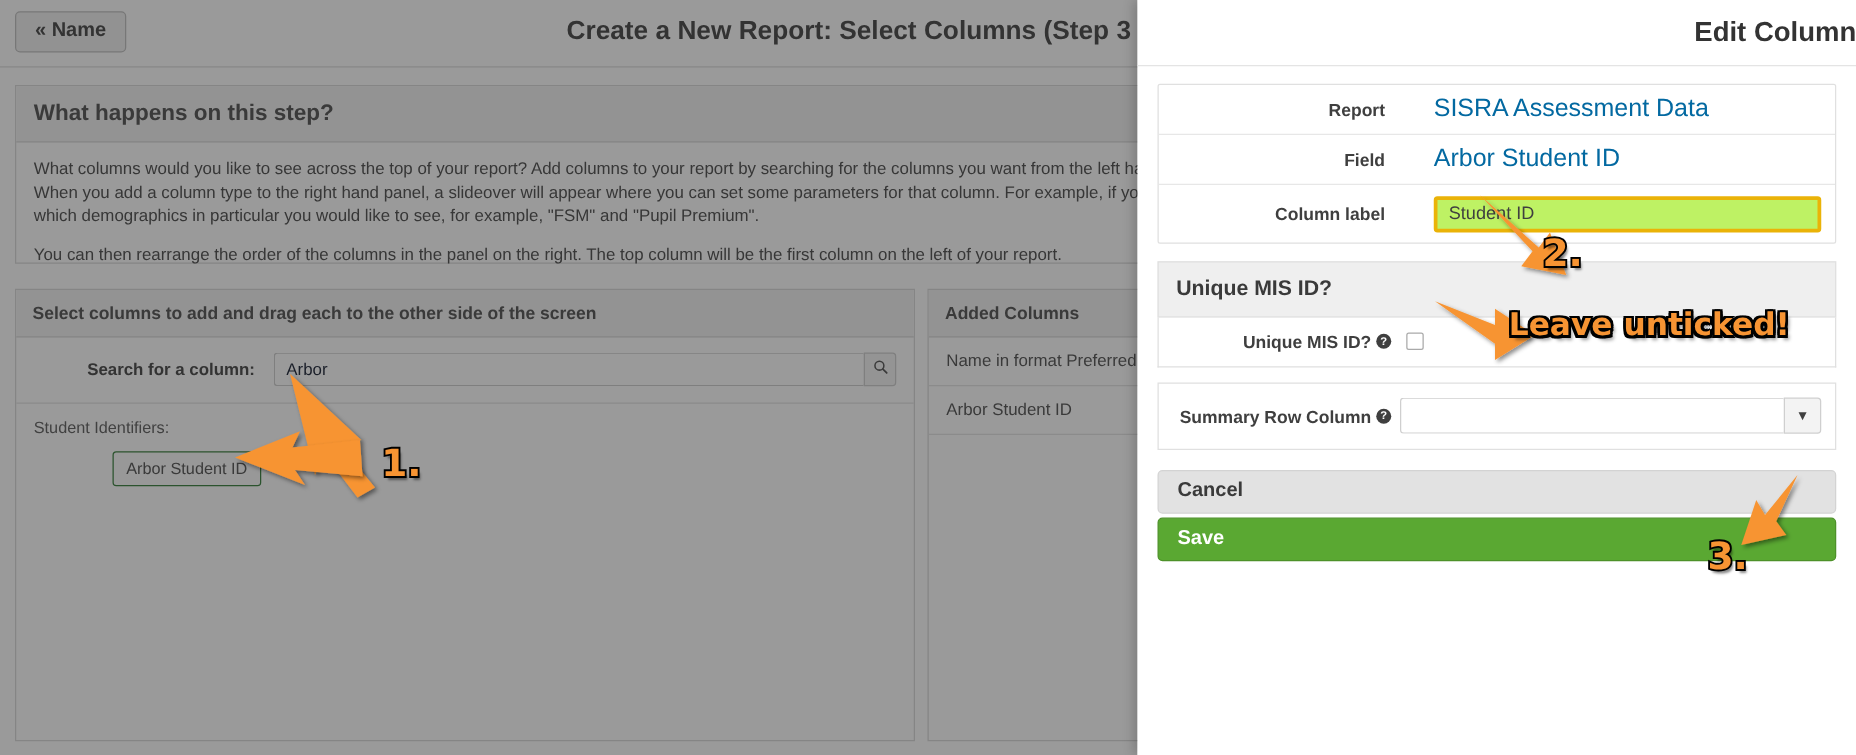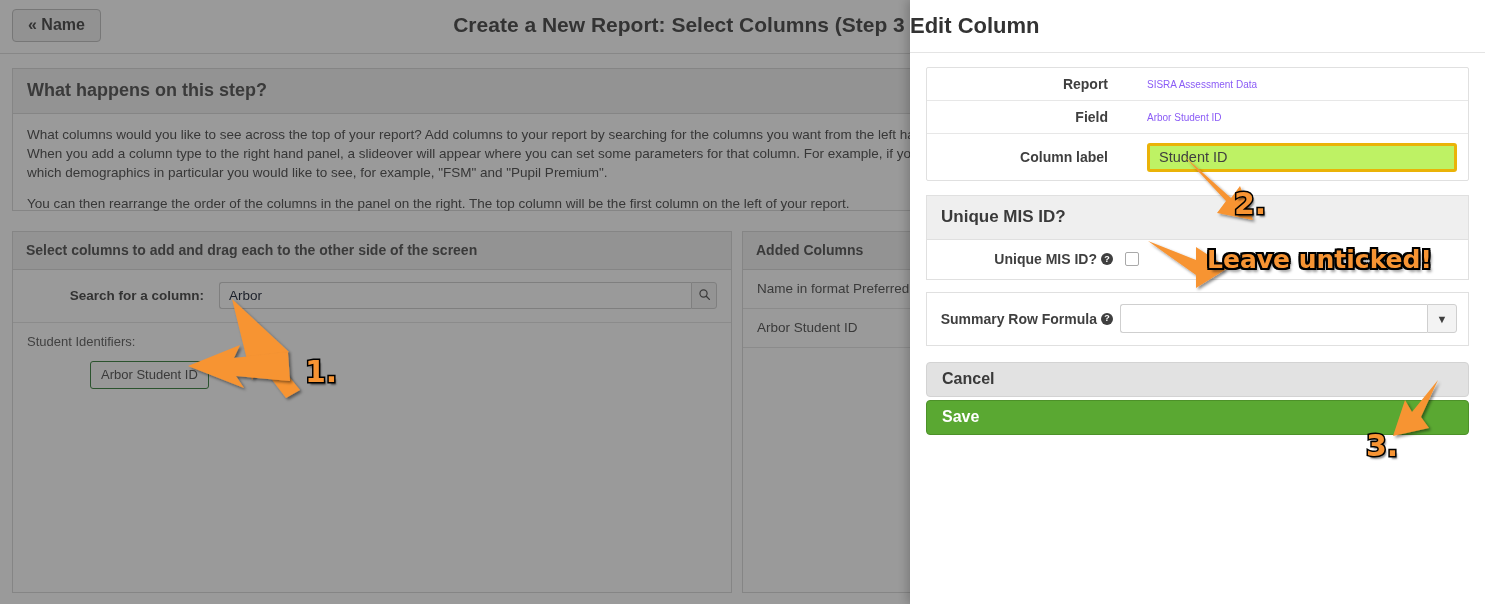--- a/index.html
+++ b/index.html
@@ -203,21 +203,21 @@
   #modal {
     position: absolute;
     right: 0; top: 0;
     width: 575px;
     height: 604px;
     background: #ffffff;
     z-index: 60;
     box-shadow: -3px 0 9px rgba(0,0,0,0.20);
   }
   .modal-title {
-    text-align: left;
+    text-align: right;
     font-size: 22px;
     font-weight: bold;
     color: #333333;
     padding: 13px 0 13px 0;
     border-bottom: 1px solid #e4e4e4;
   }
   .m-table {
     margin: 14px 16px 0 16px;
     border: 1px solid #e0e0e0;
     border-radius: 2px;
@@ -234,22 +234,22 @@
     width: 193px;
     text-align: right;
     padding: 8px 12px 8px 0;
     font-size: 14px;
     font-weight: bold;
     color: #3f3f3f;
     box-sizing: border-box;
     flex-shrink: 0;
   }
   .m-value {
-    font-size: 10px;
-    color: #8b5cf6;
+    font-size: 20px;
+    color: #0369a1;
     padding: 8px 0;
   }
   .m-row.tall { padding: 7px 0; }
   .text-input {
     flex: 1;
     margin-right: 11px;
     height: 29px;
     border: 3px solid #eab308;
     border-radius: 3px;
     padding: 0 9px;
@@ -483,21 +483,21 @@
   <div class="m-section-body">
     <div class="chk-label">
       <span>Unique MIS ID?</span>
       <span class="help-icon">?</span>
     </div>
     <div class="checkbox"></div>
   </div>
 
   <div class="formula-box">
     <div class="chk-label">
-      <span>Summary Row Formula</span>
+      <span>Summary Row Column</span>
       <span class="help-icon">?</span>
     </div>
     <div class="select-wrap">
       <div class="select-field"></div>
       <div class="select-arrow">▼</div>
     </div>
   </div>
 
   <div class="m-actions">
     <div class="btn btn-cancel">Cancel</div>

